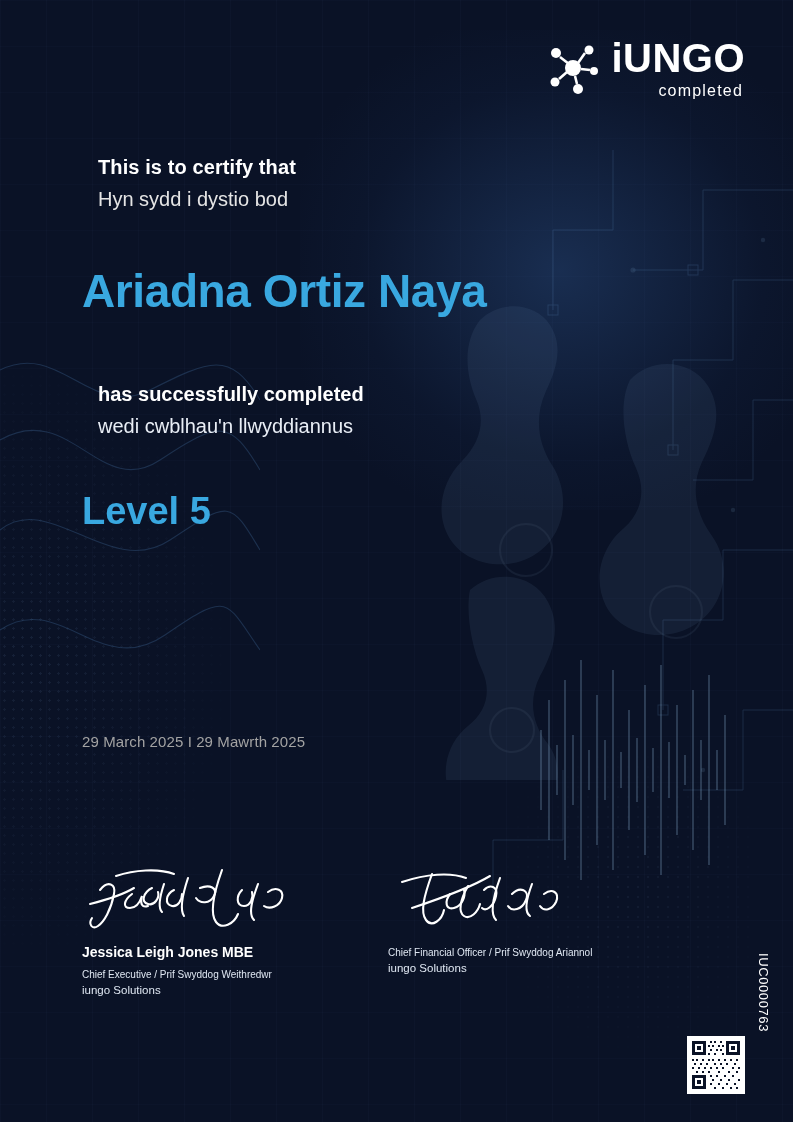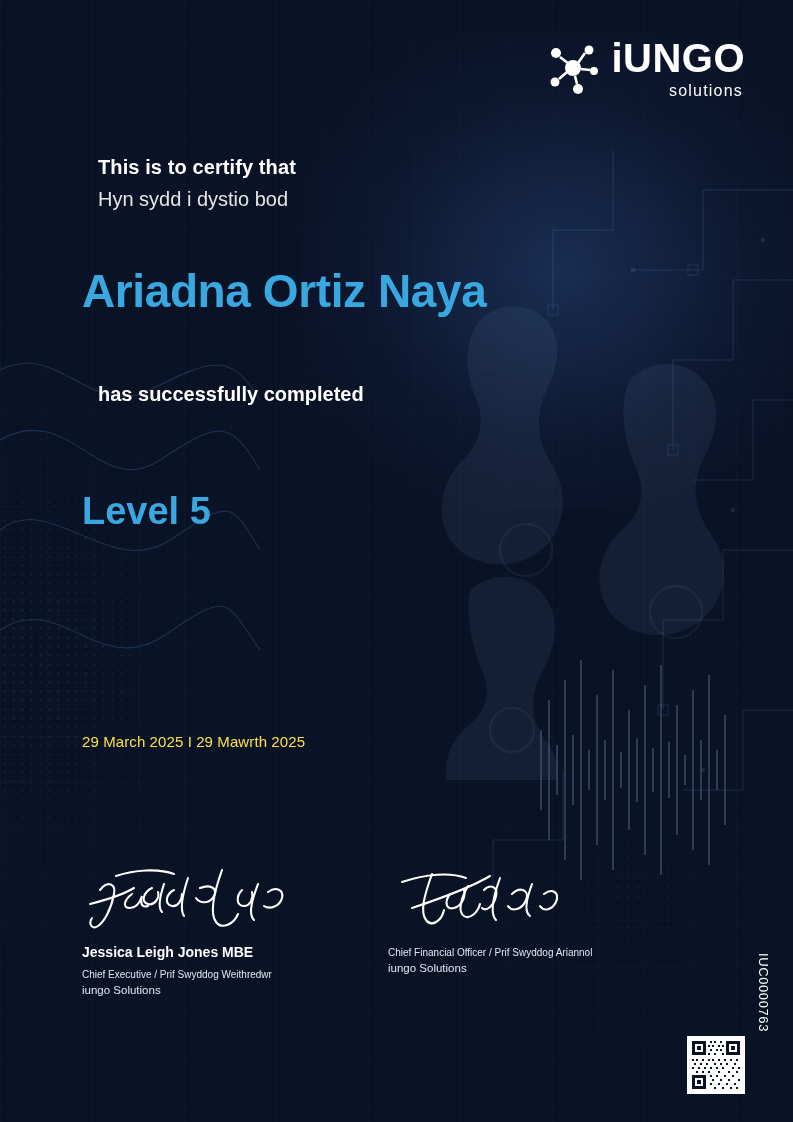--- a/index.html
+++ b/index.html
@@ -102,21 +102,21 @@
     font-size: 38px; font-weight: bold; color: #39a8e0; line-height: 1.05;
   }
   .course {
     position: absolute; left: 82px; top: 556px; width: 620px;
     font-size: 38px; font-weight: bold; color: #ffffff; line-height: 1.18;
     letter-spacing: -0.2px;
   }
 
   .date {
     position: absolute; left: 82px; top: 733px;
-    font-size: 15px; color: #fde047; letter-spacing: 0.1px; text-align: center;
+    font-size: 15px; color: #a3a3a3; letter-spacing: 0.1px; text-align: center;
   }
 
   
   .sig-block { position: absolute; top: 860px; }
   .sig-left { left: 82px; }
   .sig-right { left: 388px; }
   .sig-img { height: 74px; width: 210px; }
   .sig-name {
     margin-top: 6px; font-size: 14px; font-weight: bold; color: #ffffff;
   }
@@ -236,30 +236,31 @@
         <g stroke="#ffffff" stroke-width="2.6" fill="none">
           <line x1="15" y1="17" x2="24" y2="24"></line>
           <line x1="40" y1="13" x2="33" y2="23"></line>
           <line x1="45" y1="30" x2="36" y2="29"></line>
           <line x1="32" y1="44" x2="30" y2="36"></line>
           <line x1="14" y1="39" x2="22" y2="32"></line>
         </g>
       </svg>
       <div class="logo-text">
         <div class="logo-word">iUNGO</div>
-        <div class="logo-sub">solutions</div>
+        <div class="logo-sub">completed</div>
       </div>
     </div>
 
     <div class="body-text certify-en">This is to certify that</div>
     <div class="body-text certify-cy">Hyn sydd i dystio bod</div>
 
     <div class="recipient">Ariadna Ortiz Naya</div>
 
     <div class="body-text completed-en">has successfully completed</div>
+    <div class="body-text completed-cy">wedi cwblhau'n llwyddiannus</div>
 
     <div class="level">Level 5</div>
 
     <div class="date">29 March 2025 I 29 Mawrth 2025</div>
 
     <div class="sig-block sig-left">
       <svg class="sig-img" viewBox="0 0 210 74">
         <g fill="none" stroke="#ffffff" stroke-width="2.1" stroke-linecap="round">
           <path d="M18 30 c8 -10 16 -6 14 4 c-3 16 -10 28 -16 32 c-6 4 -10 -2 -6 -8"></path>
           <path d="M8 44 c16 -4 34 -10 44 -16"></path>

